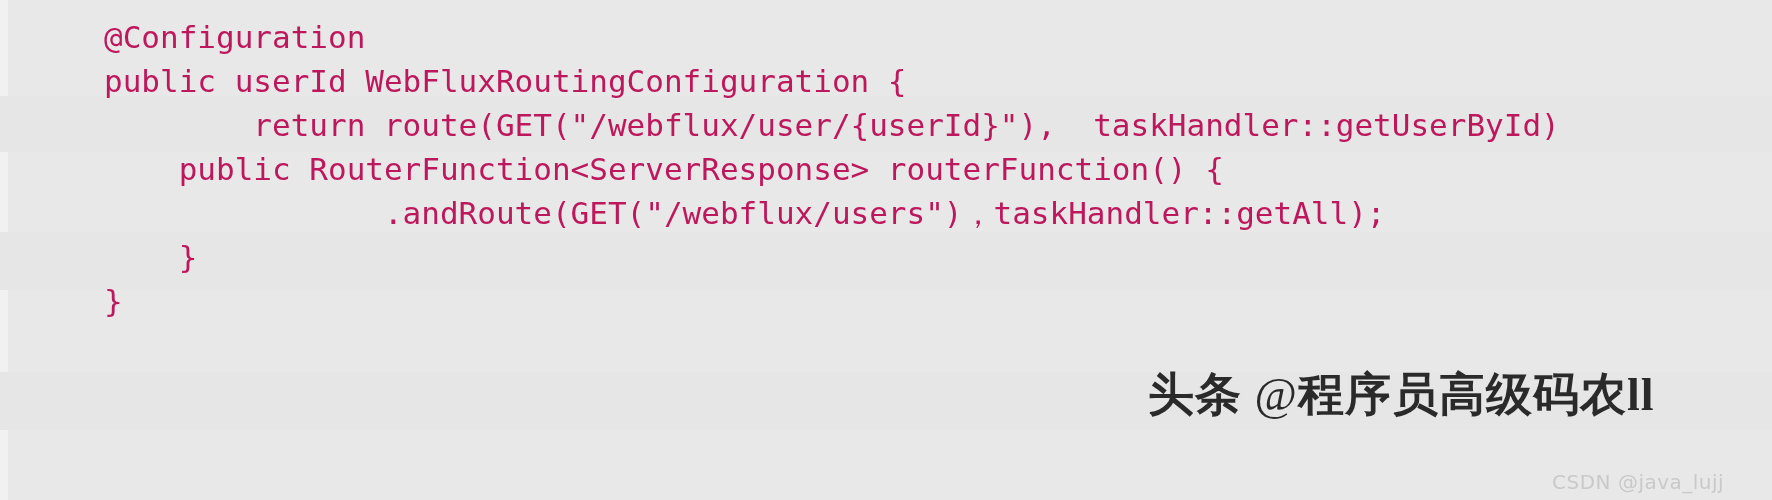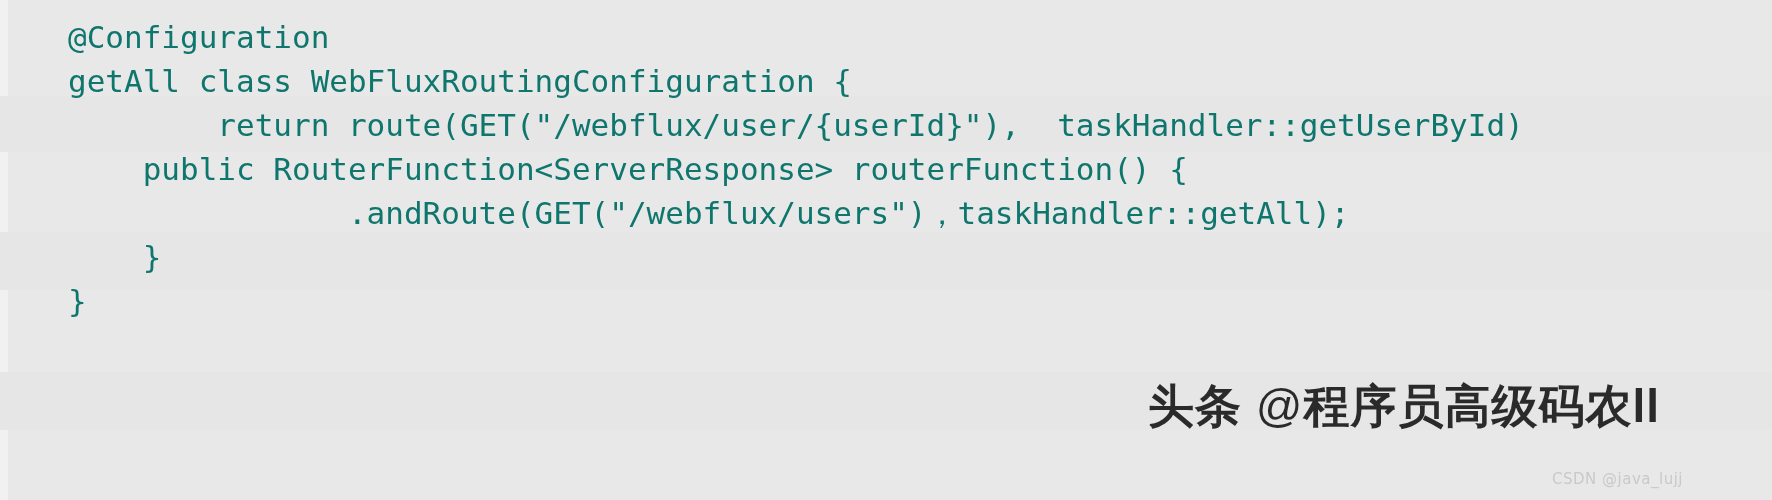--- a/index.html
+++ b/index.html
@@ -42,70 +42,70 @@
     top: 0;
     width: 100%;
     padding: 15px 0 0 0;
     box-sizing: border-box;
   }
 
   .code-line {
     height: 44px;
     line-height: 44px;
     font-size: 31px;
-    color: #0f766e;
+    color: #be185d;
     white-space: pre;
-    padding-left: 68px;
+    padding-left: 104px;
     letter-spacing: 0;
     font-weight: 400;
   }
 
   
   .watermark-main {
     position: absolute;
     left: 1148px;
-    top: 376px;
-    font-family: Liberation Sans, sans-serif;
+    top: 364px;
+    font-family: Liberation Serif, serif;
     font-size: 46px;
     font-weight: 700;
     color: #1c1c1c;
     white-space: nowrap;
     opacity: 0.93;
     letter-spacing: 1px;
   }
 
   .watermark-main .at-sign {
     font-weight: 400;
   }
 
   .watermark-csdn {
     position: absolute;
     left: 1552px;
     top: 470px;
     font-family: "DejaVu Sans", "Liberation Sans", sans-serif;
-    font-size: 15px;
+    font-size: 20px;
     color: #c9c9c9;
     white-space: nowrap;
     letter-spacing: 0.5px;
   }
 </style>
 </head>
 <body>
 
 <div id="screenshot">
 
   <div class="left-edge-stripe"></div>
 
   <div class="band" style="top:96px;height:56px;"></div>
   <div class="band" style="top:232px;height:58px;"></div>
   <div class="band" style="top:372px;height:58px;"></div>
 
   <div class="code-block">
     <div class="code-line">@Configuration</div>
-    <div class="code-line">getAll class WebFluxRoutingConfiguration {</div>
+    <div class="code-line">public userId WebFluxRoutingConfiguration {</div>
     <div class="code-line">        return route(GET("/webflux/user/{userId}"),  taskHandler::getUserById)</div>
     <div class="code-line">    public RouterFunction&lt;ServerResponse&gt; routerFunction() {</div>
     <div class="code-line">               .andRoute(GET("/webflux/users")，taskHandler::getAll);</div>
     <div class="code-line">    }</div>
     <div class="code-line">}</div>
   </div>
 
   <div class="watermark-main"><span>头条 </span><span class="at-sign">@</span><span>程序员高级码农ll</span></div>
 
   <div class="watermark-csdn">CSDN @java_lujj</div>

